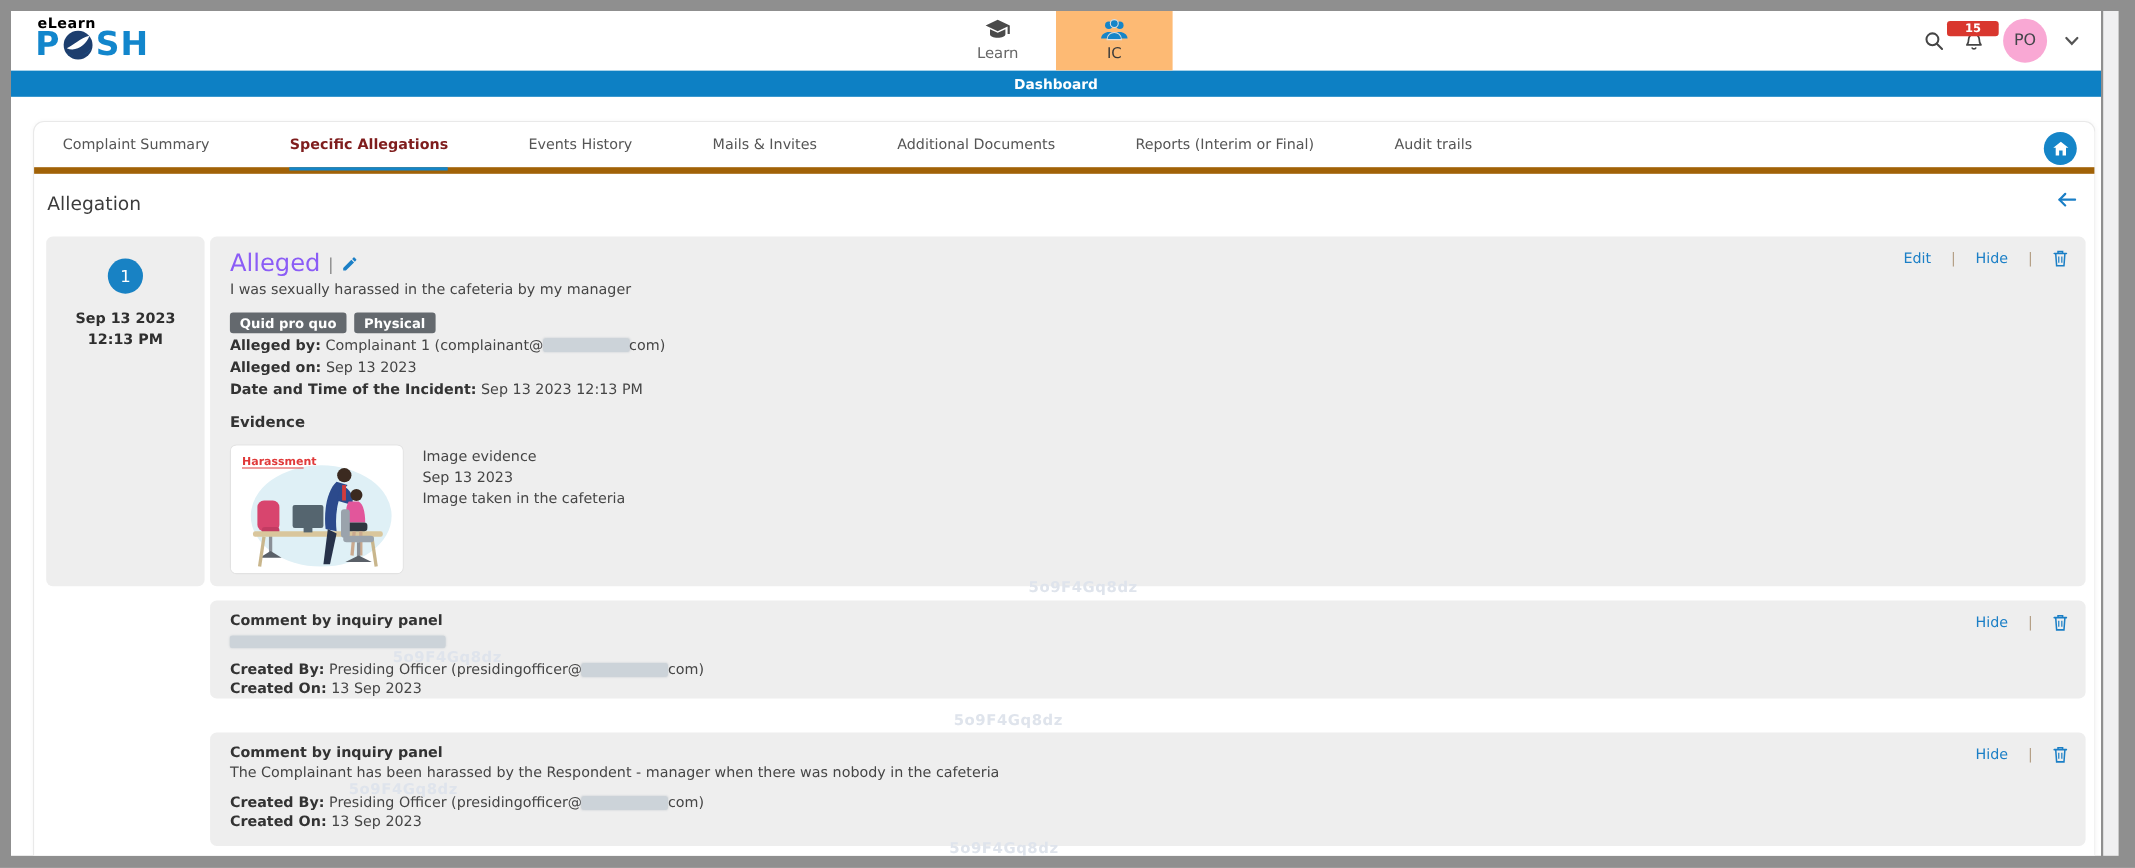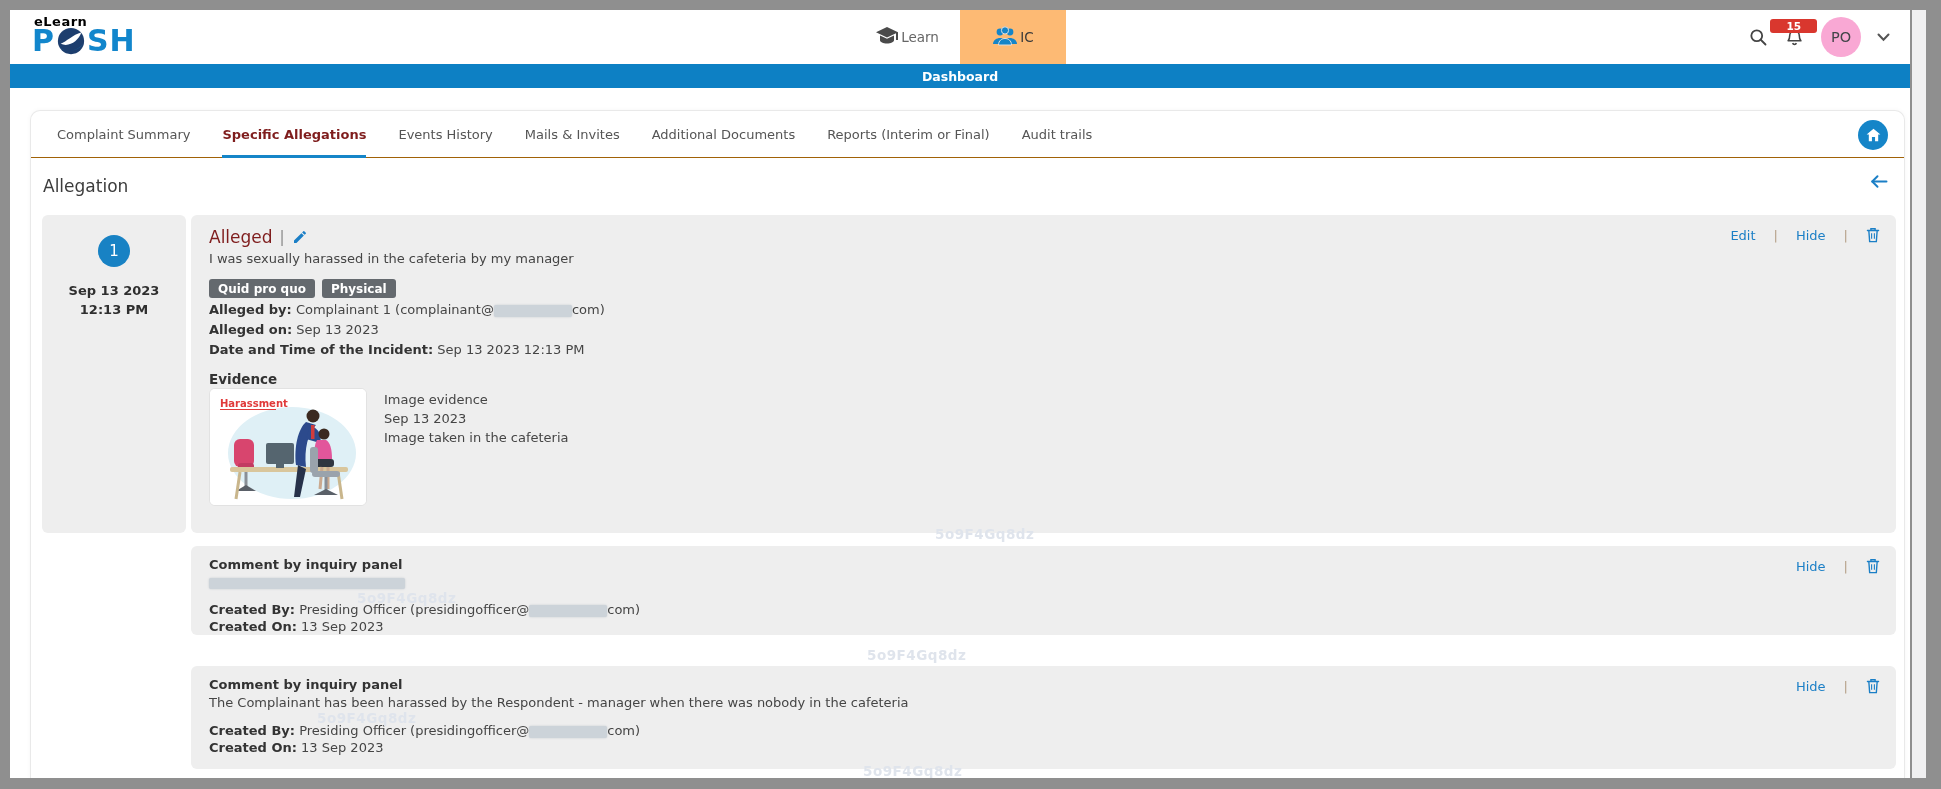--- a/index.html
+++ b/index.html
@@ -18,21 +18,21 @@
     background:#f0f0f1;
   }
   
   .topbar { position:relative; height:54px; background:#fff; }
   .logo { position:absolute; left:22px; top:5px; cursor:pointer; line-height:1; }
   .logo-elearn { display:block; font-size:13px; font-weight:bold; color:#000000; margin-left:2px; letter-spacing:.5px; }
   .logo-posh { display:flex; align-items:center; font-size:30px; font-weight:800; color:#1286cc; letter-spacing:1px; margin-top:-2px; }
   .logo-o { width:30px; height:30px; margin:0 1px; }
   .module-tabs { position:absolute; left:50%; transform:translateX(-50%); top:0; height:54px; display:flex; }
   .module-tab {
-    width:106px; height:54px; display:flex; flex-direction:row;
+    width:106px; height:54px; display:flex; flex-direction:column;
     align-items:center; justify-content:center; gap:2px; cursor:pointer;
   }
   .module-tab .mt-label { font-size:13.5px; color:#666; }
   .module-tab.active { background:#fdba74; }
   .module-tab.active .mt-label { color:#3a3a3a; }
   .topbar-right { position:absolute; right:20px; top:0; height:54px; display:flex; align-items:center; gap:16px; }
   .icon-btn { cursor:pointer; display:flex; align-items:center; justify-content:center; }
   .bell-wrap { position:relative; }
   .badge {
     position:absolute; top:-8px; right:-12px; background:#d9372e; color:#fff;
@@ -48,21 +48,21 @@
   }
   .crumb-bar span { color:#fff; font-size:12.5px; font-weight:bold; }
   
   .main-card {
     position:absolute; left:20px; top:100px; width:1875px; height:668px;
     background:#fff; border:1px solid #e9e9e9; border-bottom:none;
     border-radius:10px 10px 0 0; box-shadow:0 0 5px rgba(0,0,0,.04);
   }
   .tabs-row {
     position:relative; height:47px; display:flex; align-items:center;
-    padding:0 26px; gap:32px; border-bottom:1px solid #a16207;
+    padding:0 26px; gap:73px; border-bottom:6px solid #a16207;
   }
   .tab { font-size:13px; color:#555; cursor:pointer; height:47px; display:flex; align-items:center; border-bottom:3px solid transparent; padding-top:3px; }
   .tab.active { color:#7f1d1d; border-bottom-color:#1585c8;font-weight:bold; }
   .home-btn {
     position:absolute; right:16px; top:9px; width:30px; height:30px; border-radius:50%;
     background:#1585c8; display:flex; align-items:center; justify-content:center; cursor:pointer;
   }
   .heading-row { position:relative; padding:18px 22px 0 12px; }
   .page-title { font-size:17px; color:#3c3c3c; }
   .back-arrow { position:absolute; right:16px; top:16px; cursor:pointer; }
@@ -80,34 +80,34 @@
     position:absolute; left:160px; right:8px; background:#eee; border-radius:6px;
     padding:12px 18px; font-size:13px; color:#444;
   }
   .allegation-card { top:104px; height:318px; }
   .comment-card-1 { top:435px; height:89px; padding-top:11px; }
   .comment-card-2 { top:555px; height:103px; padding-top:11px; }
   .card-actions { position:absolute; top:12px; right:16px; font-size:13px; display:flex; align-items:center; gap:18px; }
   .card-actions a { color:#1b7fc6; text-decoration:none; cursor:pointer; }
   .pipe { color:#b5a087; }
   .status-row { display:flex; align-items:center; gap:7px; }
-  .status-label { font-size:17px; color:#7f1d1d; }
+  .status-label { font-size:22px; color:#8b5cf6; }
   .status-pipe { color:#8a8a8a; font-size:15px; }
   .desc { margin-top:4px; color:#454545; }
   .badge-row { margin-top:13px; display:flex; gap:7px; }
   .chip {
     background:#64696e; color:#fff; font-weight:bold; font-size:12px;
     padding:2.5px 9px; border-radius:3px;
   }
   .meta-line { margin-top:3px; line-height:17px; color:#454545; }
   .meta-line:first-of-type { margin-top:11px; }
   .meta-line b { color:#333; }
   .redact { display:inline-block; vertical-align:middle; background:#ccd3d9; border-radius:2px; height:12px; width:78px; box-shadow:0 0 2px #c2c9cf; }
   .evidence-heading { margin-top:13px; font-weight:bold; color:#333; font-size:13.5px; }
-  .evidence-row { margin-top:1px; display:flex; }
+  .evidence-row { margin-top:12px; display:flex; }
   .thumb {
     width:158px; height:118px; background:#fff; border-radius:6px; border:1px solid #e2e2e2;
     overflow:hidden; cursor:pointer; flex:0 0 auto;
   }
   .evidence-info { margin-left:17px; line-height:19px; color:#454545; padding-top:2px; }
   .comment-title { font-weight:bold; color:#333; font-size:13px; }
   .comment-redact { margin-top:6px; width:196px; height:11px; background:#ccd3d9; border-radius:2px; box-shadow:0 0 2px #c2c9cf; }
   .comment-body { margin-top:3px; color:#454545; }
   .comment-meta { margin-top:12px; line-height:17px; color:#454545; }
   .comment-meta b { color:#333; }

